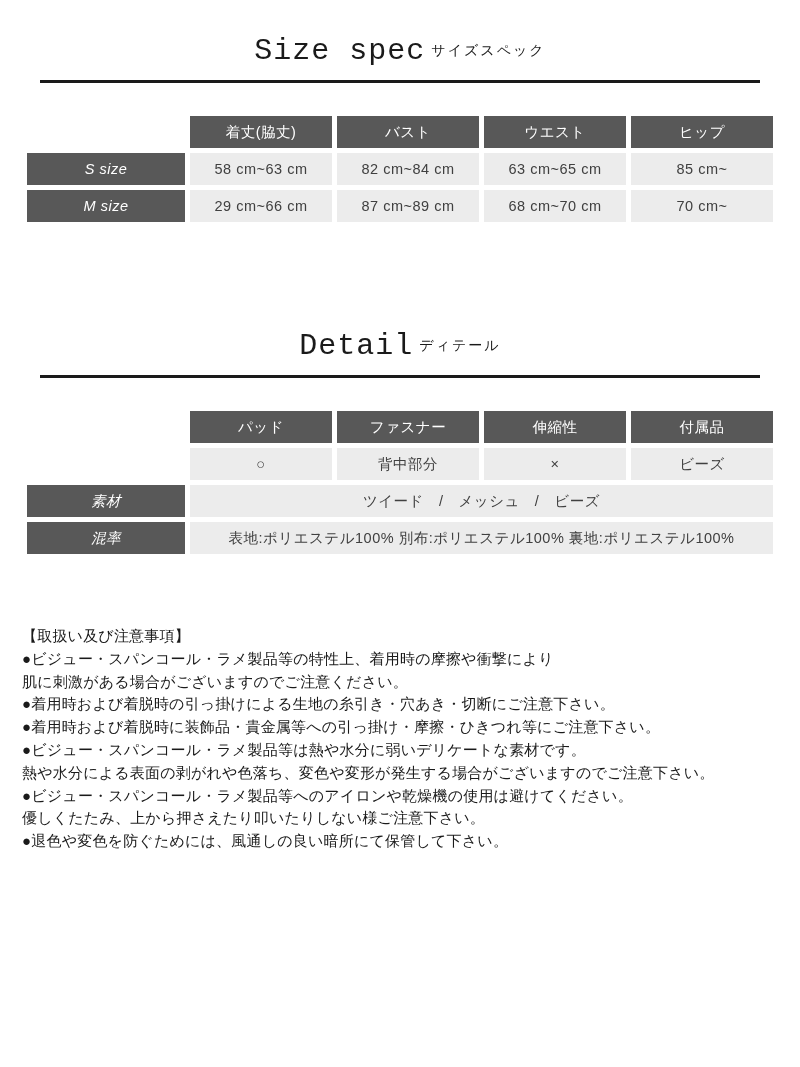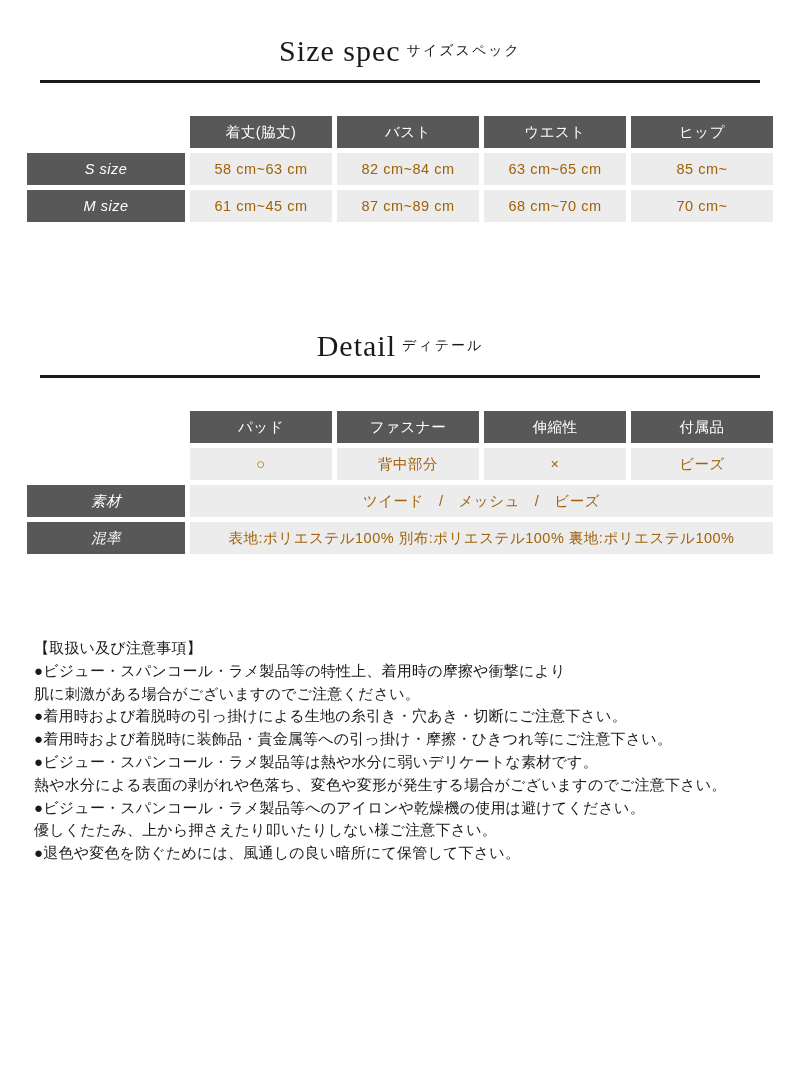--- a/index.html
+++ b/index.html
@@ -21,21 +21,21 @@
     position: relative;
     box-sizing: border-box;
   }
 
   
   .section-head {
     text-align: center;
     padding-top: 34px;
   }
   .section-head .en {
-    font-family: Liberation Serif, serif;
+    font-family: Liberation Mono, monospace;
     font-size: 30px;
     letter-spacing: 1px;
     color: #1a1a1a;
     vertical-align: middle;
   }
   .section-head .jp {
     font-family: "Liberation Serif", "DejaVu Serif", serif;
     font-size: 14px;
     letter-spacing: 2px;
     color: #1a1a1a;
@@ -69,21 +69,21 @@
     background: #585858;
     color: #ffffff;
   }
   td.rowhdr {
     background: #585858;
     color: #ffffff;
     font-style: italic;
   }
   td.cell {
     background: #ececec;
-    color: #a16207;
+    color: #404040;
   }
   td.blank {
     background: transparent;
   }
 
   
   .sizetable col.c0 { width: 158px; }
   .sizetable col.cx { width: 142px; }
 
   .detailtable col.c0 { width: 158px; }
@@ -96,21 +96,21 @@
     font-size: 15px;
     color: #3d3d3d;
   }
   .mark-cross {
     font-size: 15px;
     color: #3d3d3d;
   }
 
   
   .notes {
-    margin: 14px;
+    margin: 2px;
     padding: 64px 0 0 20px;
     font-family: "Liberation Serif", "DejaVu Serif", serif;
     font-size: 15px;
     line-height: 1.52;
     color: #1a1a1a;
     letter-spacing: 0.2px;
   }
   .notes .line {
     white-space: pre-wrap;
   }
@@ -148,21 +148,21 @@
       </tr>
       <tr>
         <td class="rowhdr">S size</td>
         <td class="cell">58 cm~63 cm</td>
         <td class="cell">82 cm~84 cm</td>
         <td class="cell">63 cm~65 cm</td>
         <td class="cell">85 cm~</td>
       </tr>
       <tr>
         <td class="rowhdr">M size</td>
-        <td class="cell">61 cm~45 cm</td>
+        <td class="cell">29 cm~66 cm</td>
         <td class="cell">87 cm~89 cm</td>
         <td class="cell">68 cm~70 cm</td>
         <td class="cell">70 cm~</td>
       </tr>
     </tbody>
   </table>
 
   <div class="spacer-1"></div>
 
   <div class="section-head">

